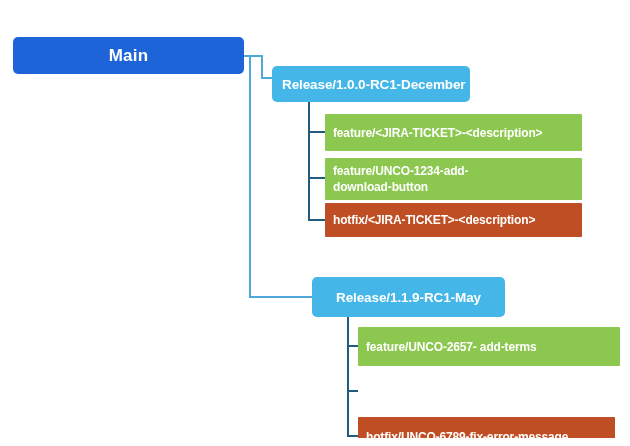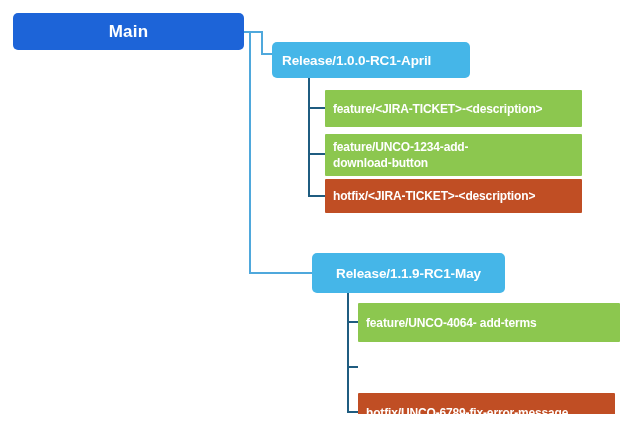--- a/index.html
+++ b/index.html
@@ -7,20 +7,21 @@
     padding: 0;
     background: var(--background, #ffffff);
     font-family: "Liberation Sans", "DejaVu Sans", sans-serif;
   }
   .stage {
     position: relative;
     width: 630px;
     height: 414px;
     background: var(--background, #ffffff);
     overflow: hidden;
+    margin-top: 24px;
   }
   
   .seg { position: absolute; }
   .seg.light { background: var(--line-light, #4fa8dc); }
   .seg.dark  { background: var(--line-dark,  #1f5c80); }
 
   
   .node {
     position: absolute;
     box-sizing: border-box;
@@ -90,41 +91,41 @@
   <div class="seg dark" style="left:347px; top:293px; width:2px; height:120px;"></div>
   <div class="seg dark" style="left:347px; top:321px; width:11px; height:2px;"></div>
   <div class="seg dark" style="left:347px; top:366px; width:11px; height:2px;"></div>
   <div class="seg dark" style="left:347px; top:411px; width:11px; height:2px;"></div>
 
   <div class="node main">
     <span>Main</span>
   </div>
 
   <div class="node release r1">
-    <span>Release/1.0.0-RC1-April</span>
+    <span>Release/1.0.0-RC1-December</span>
   </div>
 
   <div class="node leaf feature f1">
     <span>feature/&lt;JIRA-TICKET&gt;-&lt;description&gt;</span>
   </div>
 
   <div class="node leaf feature f2">
     <span>feature/UNCO-1234-add-download-button</span>
   </div>
 
   <div class="node leaf hotfix h1">
     <span>hotfix/&lt;JIRA-TICKET&gt;-&lt;description&gt;</span>
   </div>
 
   <div class="node release r2">
     <span>Release/1.1.9-RC1-May</span>
   </div>
 
   <div class="node leaf feature f3">
-    <span>feature/UNCO-4064- add-terms</span>
+    <span>feature/UNCO-2657- add-terms</span>
   </div>
 
 
   <div class="node leaf hotfix h2">
     <span>hotfix/UNCO-6789-fix-error-message</span>
   </div>
 
 </div>
 
 </body></html>

